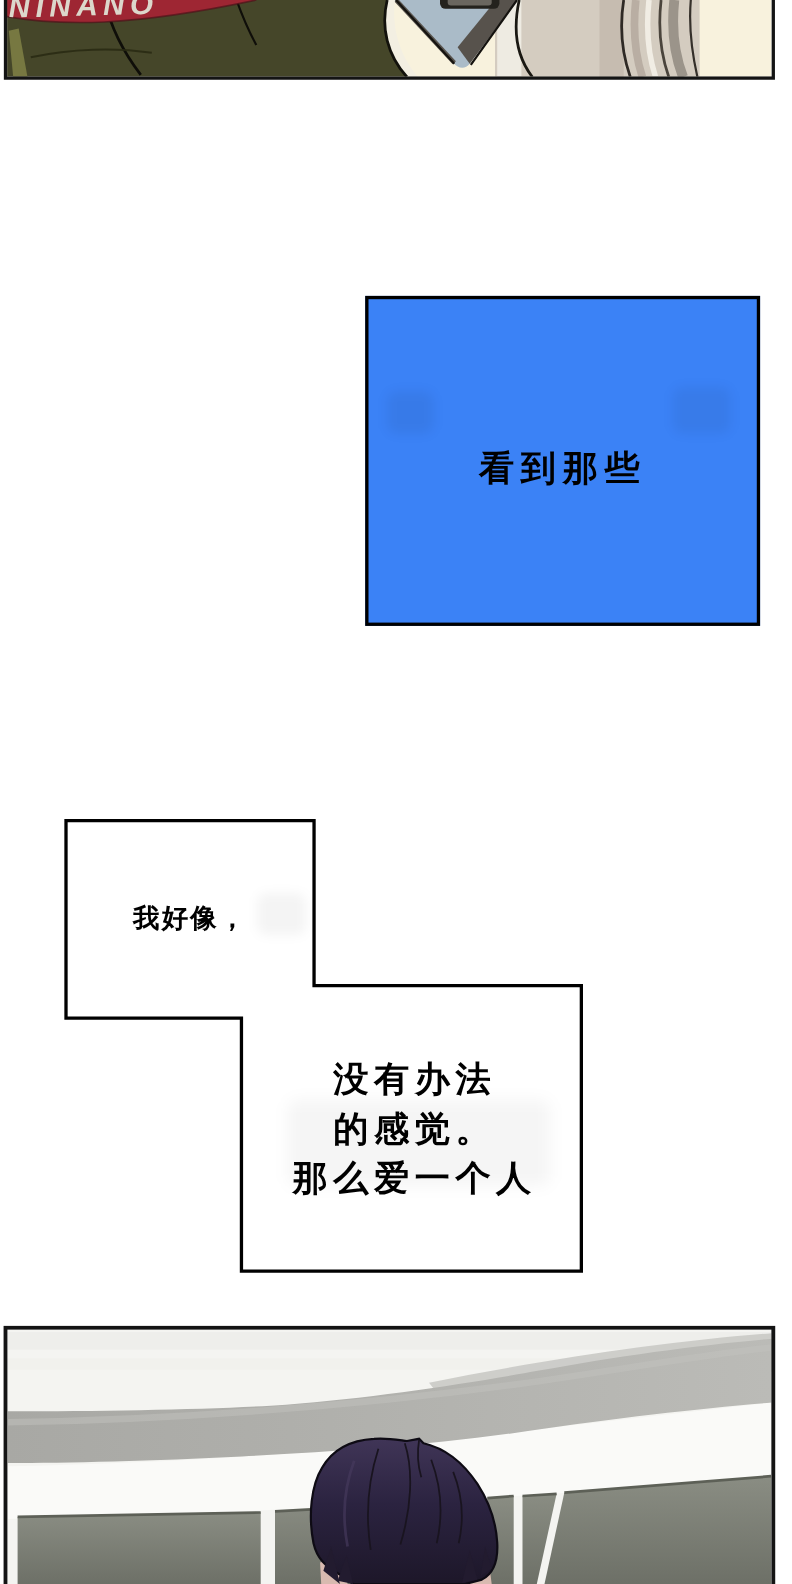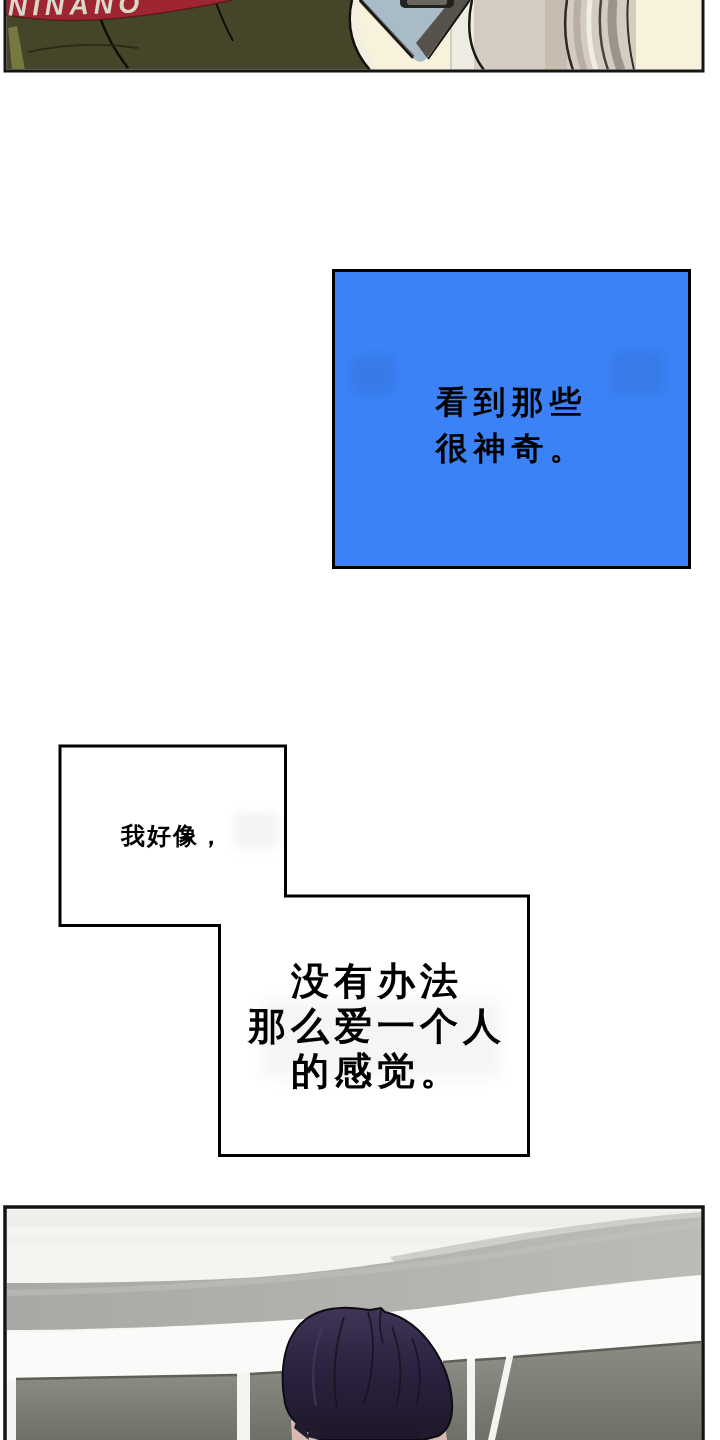--- a/index.html
+++ b/index.html
@@ -38,21 +38,21 @@
     z-index: 3;
   }
   #box1 .caption-line { white-space: nowrap; }
   #box2-shape { position: absolute; left: 40px; top: 730px; z-index: 2; }
   #box2a-text {
     left: 62px; top: 747px; width: 222px; height: 178px;
     font-size: 24px; line-height: 44px; letter-spacing: 2px;
   }
   #box2b-text {
     left: 220px; top: 897px; width: 308px; height: 258px;
-    font-size: 38px; line-height: 45px; letter-spacing: 5px;
+    font-size: 32px; line-height: 45px; letter-spacing: 5px;
     padding-left: 6px; box-sizing: border-box;
   }
   .caption-line { white-space: nowrap; }
 
   
   .ghost {
     position: absolute;
     background: rgba(0,0,0,0.055);
     filter: blur(5px);
     border-radius: 8px;
@@ -123,33 +123,32 @@
         <path d="M6,15 C28,19 60,21.5 95,20 C150,17 200,7 233,0" stroke="#4e1219" stroke-width="1.5" fill="none" opacity="0.7"></path>
         <text clip-path="url(#clipBand)" x="8" y="16" font-size="27" font-weight="800" font-style="italic" letter-spacing="5" fill="#dcd7cb" transform="rotate(-1.5 8 16)" font-family="Liberation Sans, sans-serif">NINANO</text>
       </g>
     </g>
 
     <rect x="5" y="-6" width="698" height="77" fill="none" stroke="#141414" stroke-width="3"></rect>
   </svg>
 
   <div id="box1" class="caption-text">
     <span class="caption-line">看到那些</span>
-    <span class="caption-line">很神奇。</span>
   </div>
 
   <svg id="box2-shape" width="510" height="440" viewBox="40 730 510 440" xmlns="http://www.w3.org/2000/svg">
     <path d="M60,746 H285.5 V896 H528.5 V1155.5 H219.5 V925.5 H60 Z" fill="#ffffff" stroke="#000000" stroke-width="3"></path>
   </svg>
   <div id="box2a-text" class="caption-text">
     <span class="caption-line">我好像，</span>
   </div>
   <div id="box2b-text" class="caption-text">
     <span class="caption-line">没有办法</span>
+    <span class="caption-line">的感觉。</span>
     <span class="caption-line">那么爱一个人</span>
-    <span class="caption-line">的感觉。</span>
   </div>
 
   <div id="ghost-a" class="ghost"></div>
   <div id="ghost-b" class="ghost"></div>
   <div id="ghost-c" class="ghost"></div>
   <div id="ghost-d" class="ghost"></div>
 
   <svg id="panel-bottom" class="panel-svg" width="720" height="235" viewBox="0 0 720 235" xmlns="http://www.w3.org/2000/svg">
     <defs>
       <clipPath id="clipBottom">

